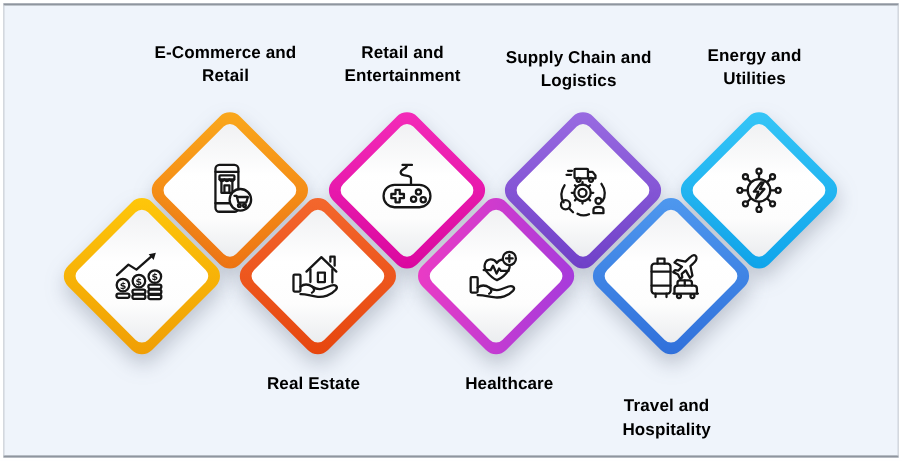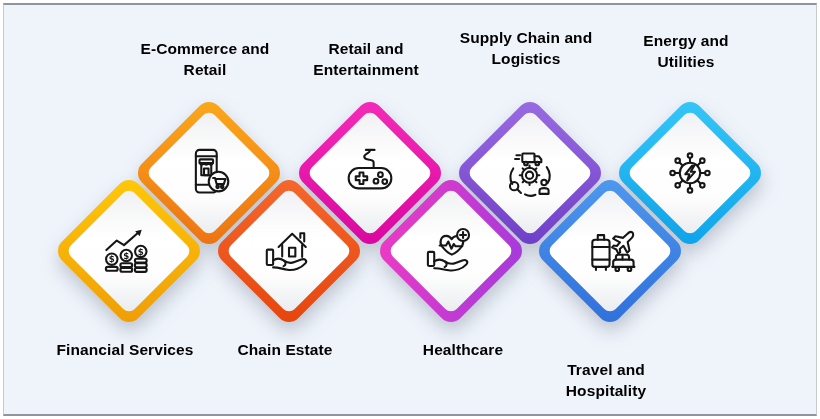--- a/index.html
+++ b/index.html
@@ -45,27 +45,26 @@
 </style>
 </head>
 <body>
 
 <div class="canvas">
 
   <div class="label" style="left:116px;top:33px">E-Commerce and
 Retail</div>
   <div class="label" style="left:277px;top:33px">Retail and
 Entertainment</div>
-  <div class="label" style="left:437px;top:22px">Supply Chain and
+  <div class="label" style="left:437px;top:37px">Supply Chain and
 Logistics</div>
-  <div class="label" style="left:597px;top:25px">Energy and
+  <div class="label" style="left:597px;top:35px">Energy and
 Utilities</div>
 
-  <div class="label" style="left:36px;top:334px">Financial Services</div>
-  <div class="label" style="left:196px;top:334px">Chain Estate</div>
+  <div class="label" style="left:196px;top:334px">Real Estate</div>
   <div class="label" style="left:374px;top:334px">Healthcare</div>
   <div class="label" style="left:517px;top:354px">Travel and
 Hospitality</div>
 
   <div class="dwrap back" style="left:151px;top:114px">
     <div class="diamond" style="--c1: #FAA91C; --c2: #F07312;">
       <div class="inner">
         <svg class="ic" width="58" height="58" viewBox="0 0 64 64">
           <rect x="17.5" y="6.5" width="23" height="47" rx="4"></rect>
           <line x1="17.5" y1="13.5" x2="40.5" y2="13.5"></line>

